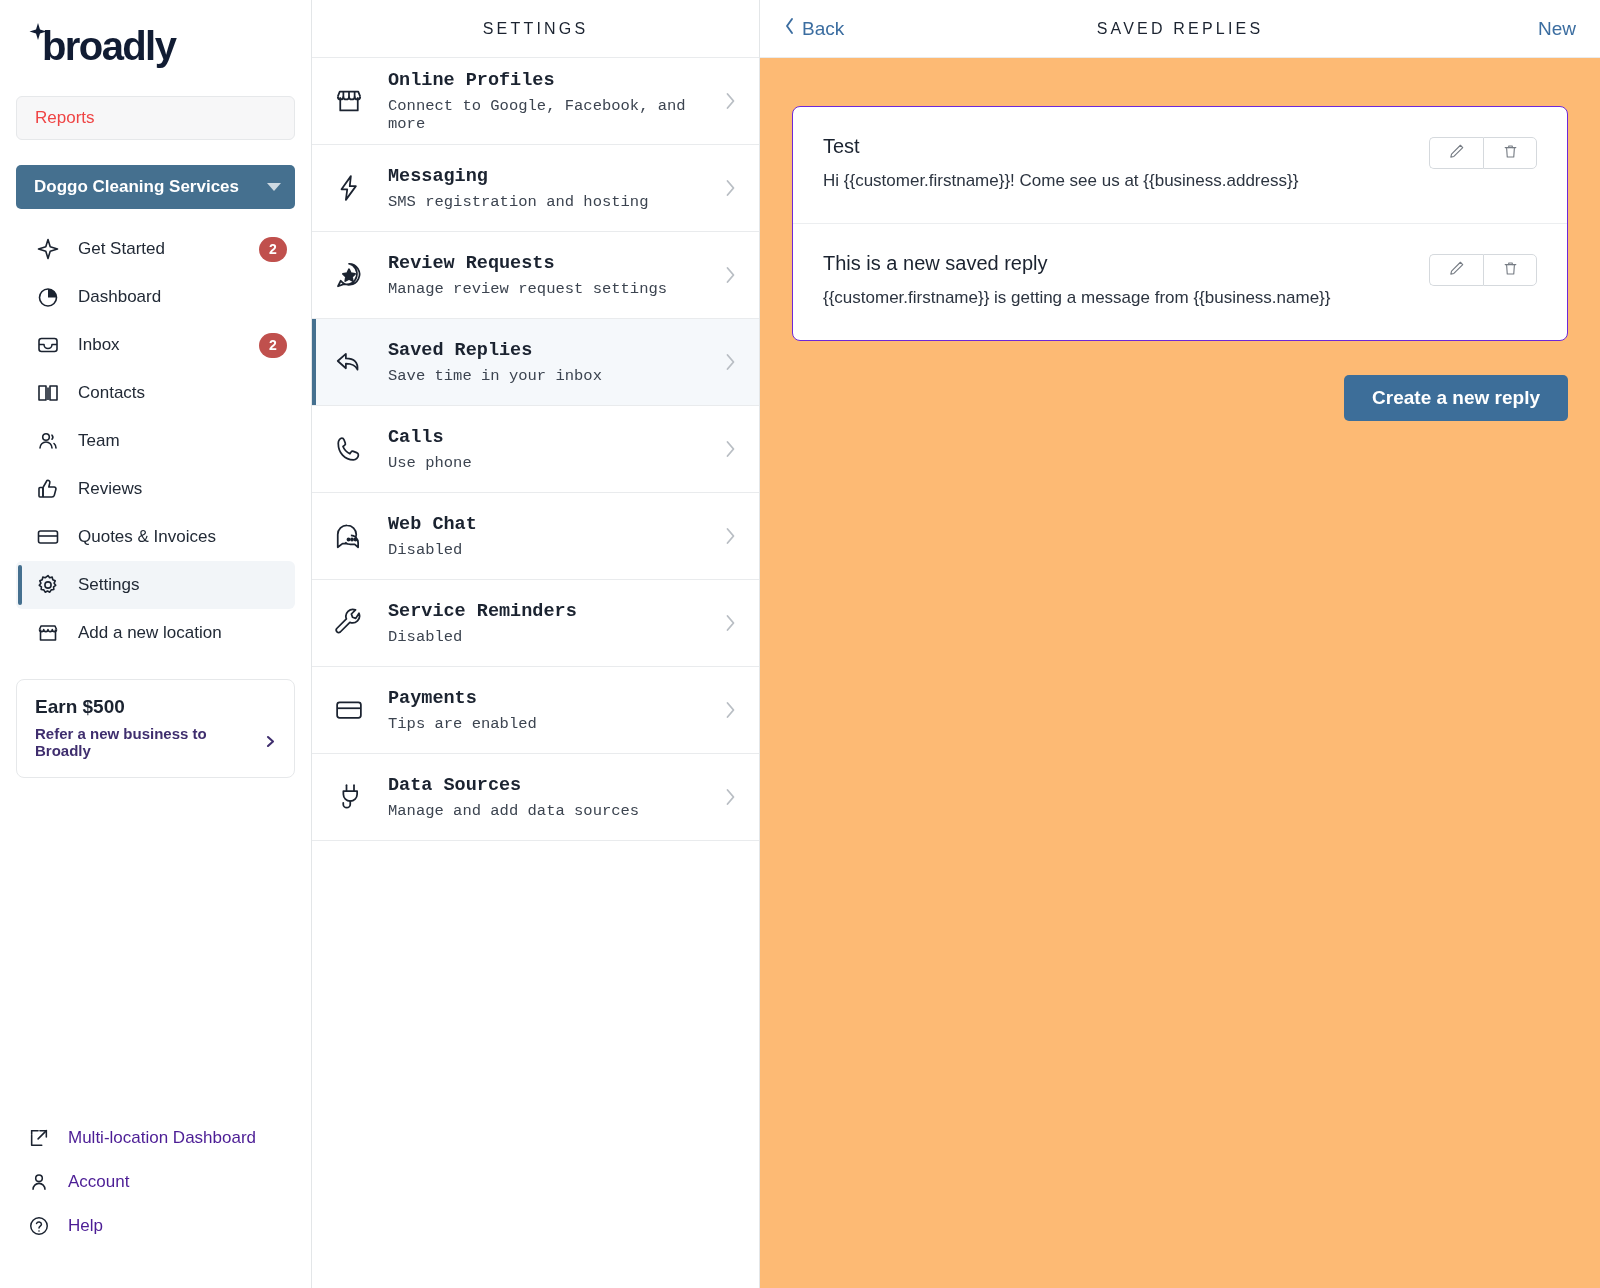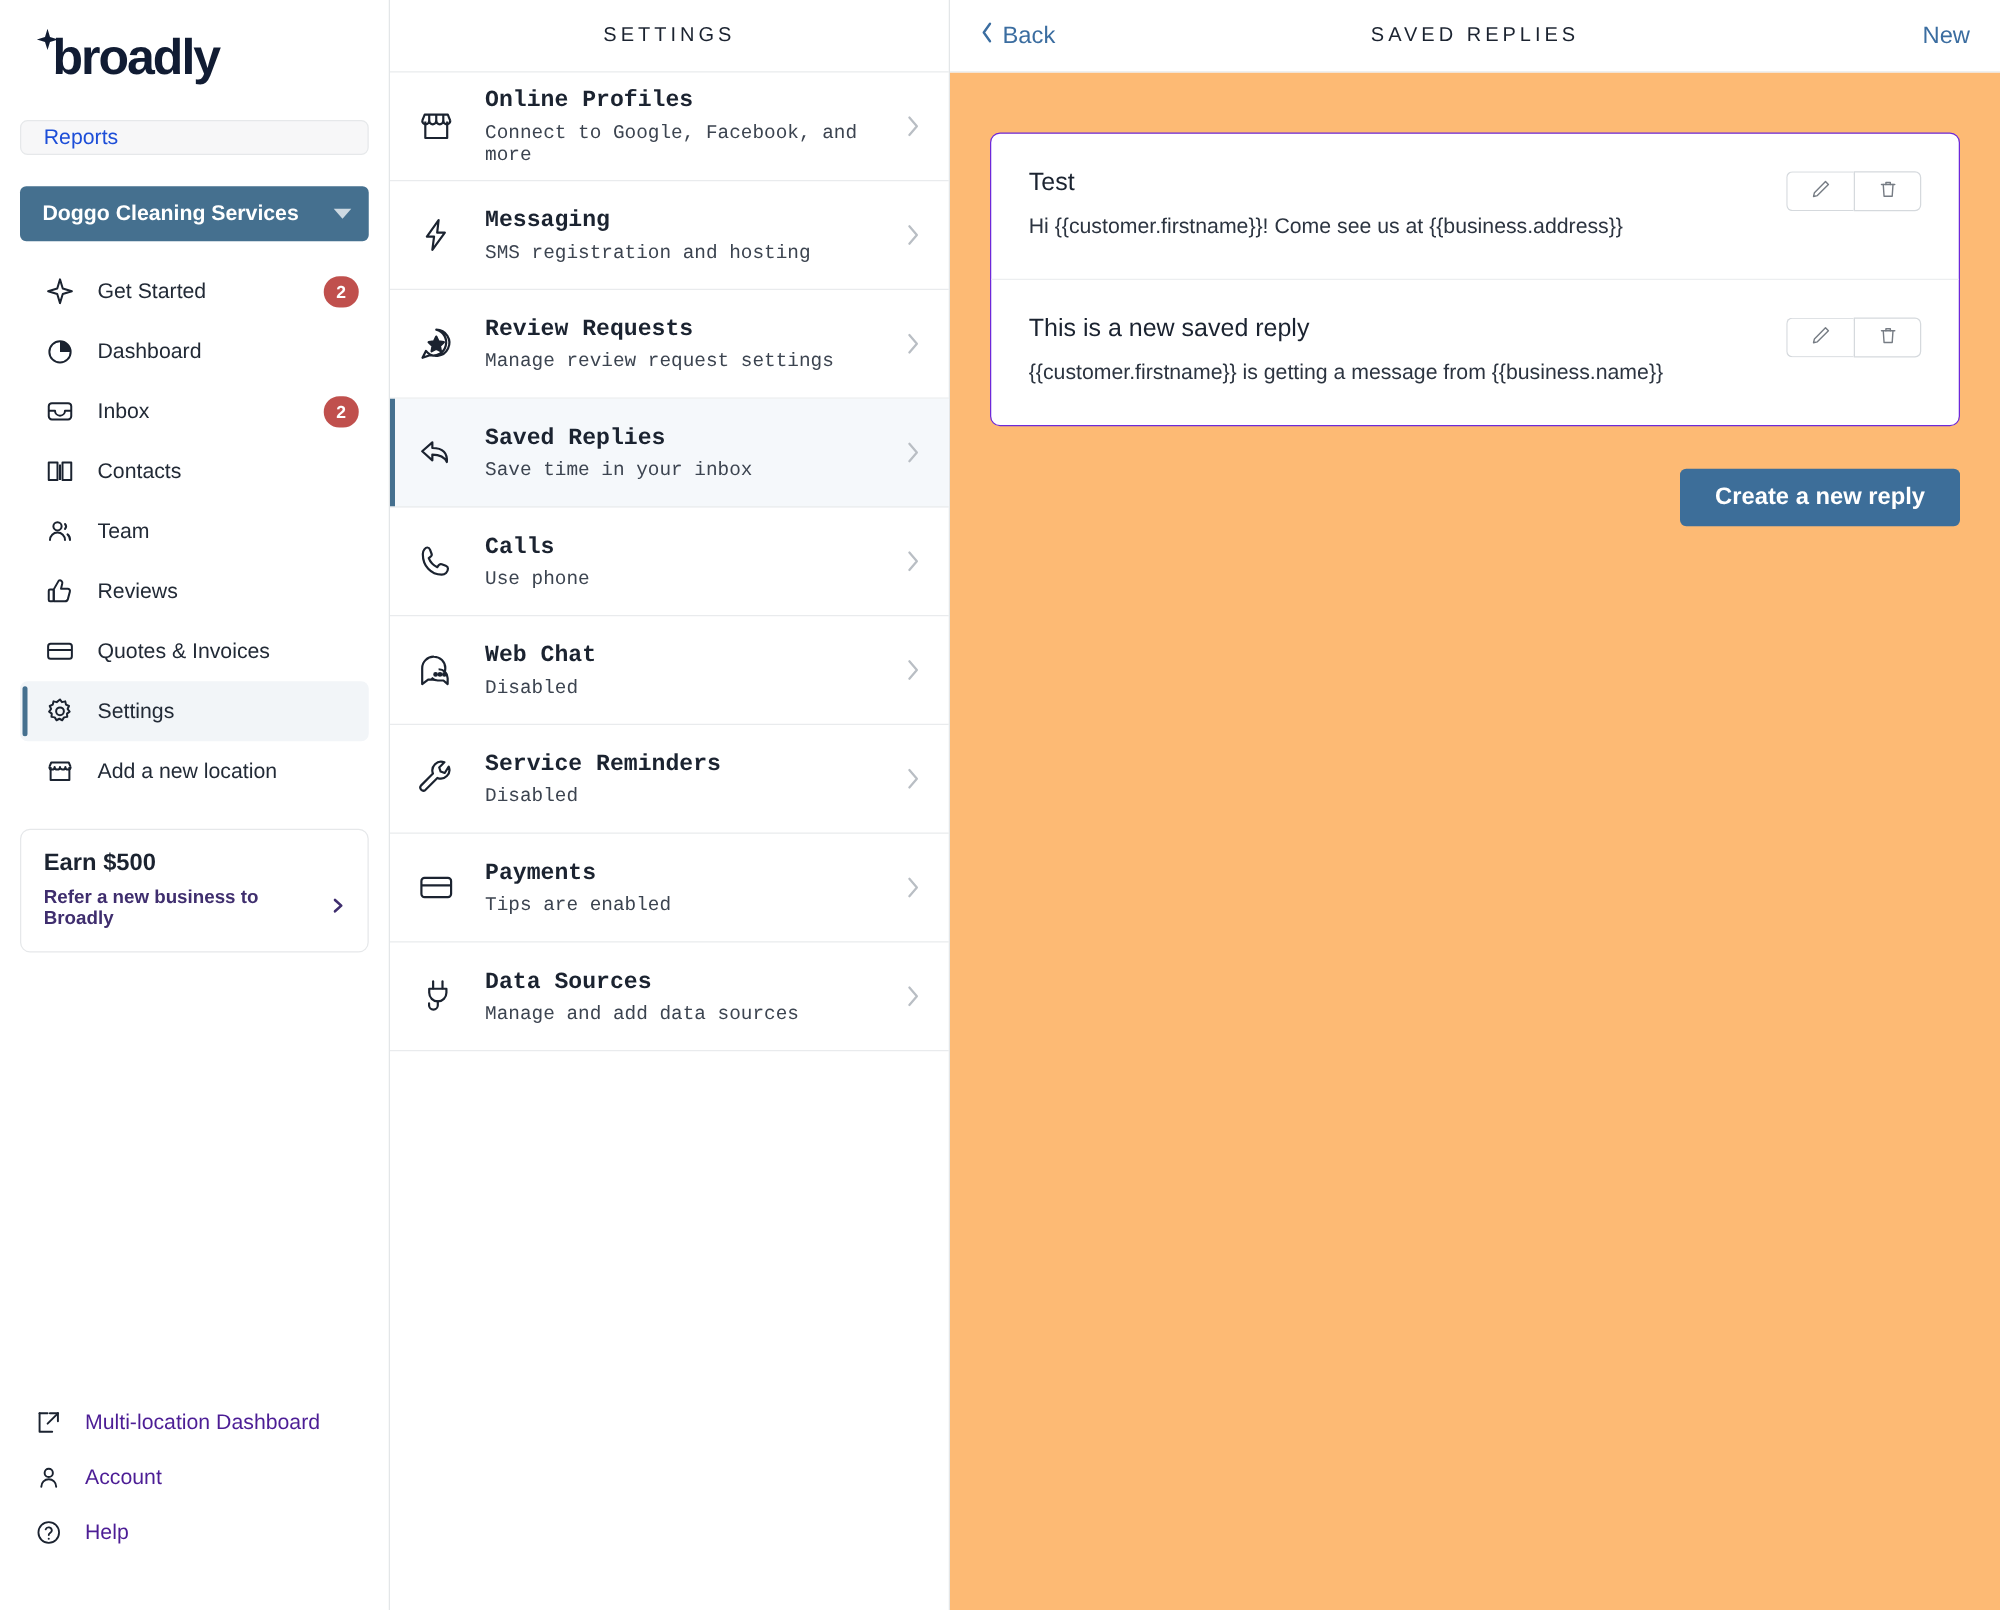--- a/index.html
+++ b/index.html
@@ -23,24 +23,24 @@
   }
   .logo-wrap { padding: 20px 0 0 22px; height: 96px; }
   .logo { display: flex; align-items: center; height: 52px; }
   .logo-text {
     font-size: 40px; font-weight: bold; letter-spacing: -1.6px;
     color: #111c33; line-height: 1;
   }
   .logo-spark { position: relative; left: 6px; top: -12px; }
 
   .reports-box {
-    margin: 0 16px; height: 28px;
+    margin: 0 16px; height: 44px;
     background: #f7f7f8; border: 1px solid #e6e8ea; border-radius: 6px;
     display: flex; align-items: center; padding: 0 18px;
-    font-size: 17px; color: #1d4ed8;
+    font-size: 17px; color: #ef4444;
   }
 
   .loc-select {
     margin: 25px 16px 0 16px; height: 44px;
     background: #45708f; border-radius: 5px;
     display: flex; align-items: center; justify-content: space-between;
     padding: 0 14px 0 18px;
     color: #fff; font-size: 17px; font-weight: bold;
     overflow: hidden;
   }

